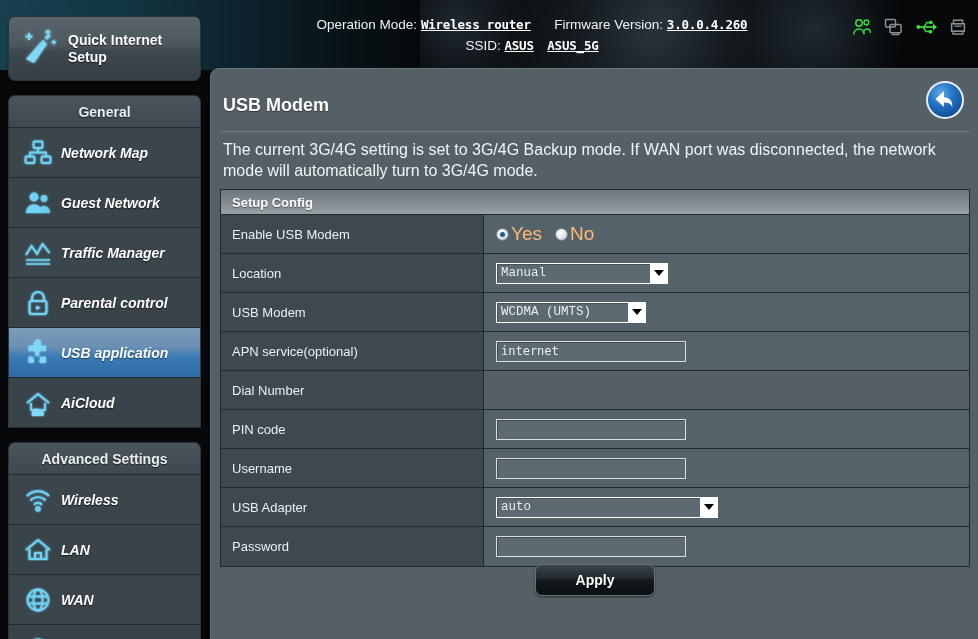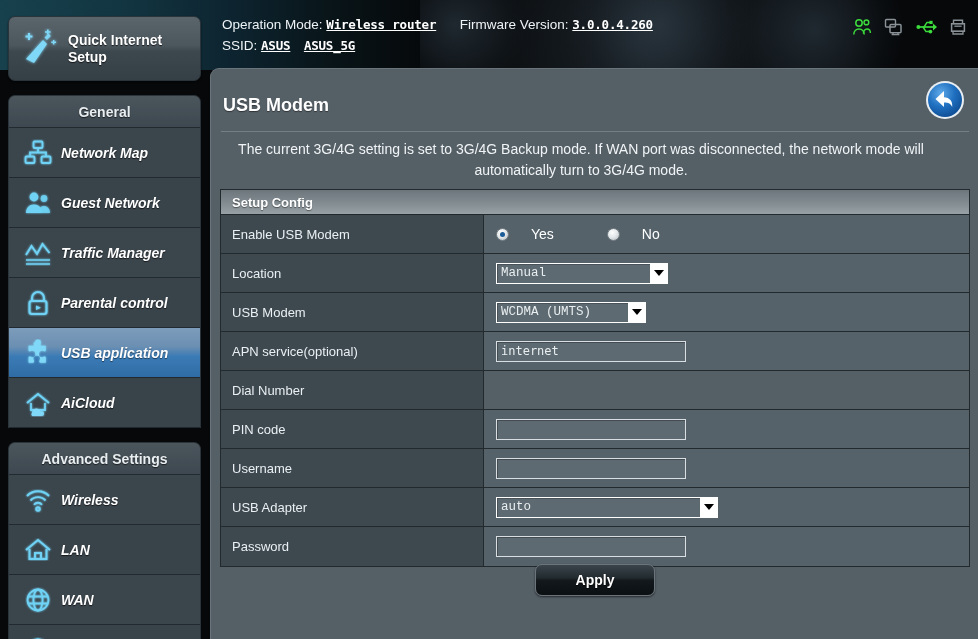--- a/index.html
+++ b/index.html
@@ -21,21 +21,21 @@
   .bg-teal {
     position: absolute; left: 0; top: 0; width: 420px; height: 70px;
     background: linear-gradient(90deg, #17414d 0%, #123642 28%, #0d2430 55%, #091519 78%, #06090b 100%);
   }
   .bg-blob {
     position: absolute; border-radius: 50%;
     background: radial-gradient(circle, rgba(60,78,92,.42) 0%, rgba(30,40,48,.16) 55%, rgba(0,0,0,0) 72%);
   }
 
   
-  .hdr { position: absolute; left: 222px; top: 14px; width: 620px; color: #f2f6f8; }
+  .hdr { position: absolute; left: 222px; top: 14px; width: 620px; color: #f2f6f8; text-align: center; }
   .hdr-line { font-size: 13.5px; line-height: 21px; white-space: nowrap; }
   .hdr-line .lbl { color: #eef3f6; }
   .hdr-val {
     font-family: "DejaVu Sans Mono", monospace;
     font-weight: bold; font-size: 12.5px;
     color: #ffffff; text-decoration: underline;
     letter-spacing: -.2px;
   }
   .hdr-gap { display: inline-block; width: 16px; }
 
@@ -95,22 +95,22 @@
     background: #555f66; border-radius: 9px 0 0 0;
     border-top: 1px solid #69747b; border-left: 1px solid #69747b;
   }
   .panel-title {
     position: absolute; left: 12px; top: 26px;
     color: #ffffff; font-size: 18px; font-weight: bold;
     text-shadow: 0 1px 1px rgba(0,0,0,.45);
   }
   .title-rule { position: absolute; left: 10px; top: 62px; width: 748px; height: 1px; background: #747e85; }
   .panel-desc {
-    position: absolute; left: 0; top: 70px; width: 740px;
-    color: #f0f4f6; font-size: 14px; line-height: 21px; text-align: center;
+    position: absolute; left: 12px; top: 70px; width: 740px;
+    color: #f0f4f6; font-size: 16px; line-height: 21px;
   }
   .backbtn { position: absolute; right: 13px; top: 11px; width: 40px; height: 40px; }
 
   
   .tbl {
     position: absolute; left: 9px; top: 120px; width: 750px;
     border: 1px solid #222a2e; border-collapse: collapse;
   }
   .tbl-hd {
     height: 25px;
@@ -126,21 +126,21 @@
     width: 263px; flex: 0 0 263px; background: #3d484f;
     display: flex; align-items: center; padding-left: 11px;
     color: #eaf0f3; font-size: 13px;
     border-right: 1px solid #222a2e;
   }
   .cell-r {
     flex: 1; background: #55626a;
     display: flex; align-items: center; padding-left: 12px;
   }
 
-  .radio-wrap { display: flex; align-items: center; gap: 22px; font-size: 14px; color: #ffffff; }
+  .radio-wrap { display: flex; align-items: center; gap: 2px; font-size: 19px; color: #fdba74; }
   .radio-wrap .sp { display: inline-block; width: 9px; }
   .rdo {
     width: 13px; height: 13px; border-radius: 50%;
     background: radial-gradient(circle at 38% 32%, #fdfdfd 0%, #e3e8ea 48%, #aeb6ba 100%);
     border: 1px solid #6d777c; display: inline-block; position: relative;
   }
   .rdo.on::after {
     content: ""; position: absolute; left: 3px; top: 3px; width: 5px; height: 5px;
     border-radius: 50%; background: #1b5c96;
   }

